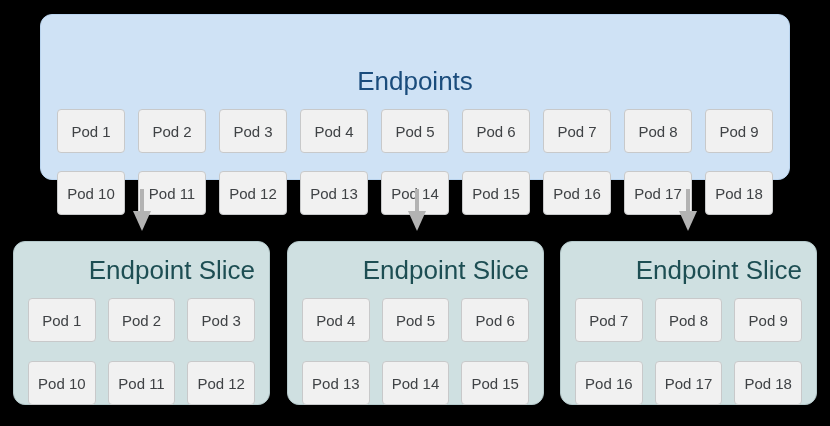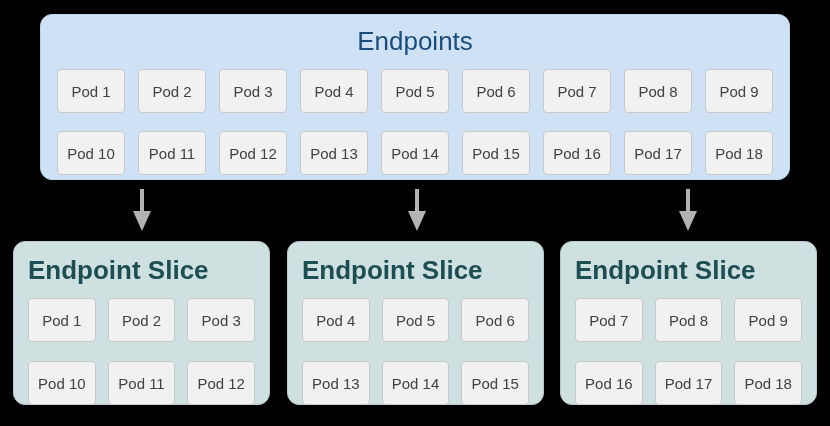--- a/index.html
+++ b/index.html
@@ -35,20 +35,21 @@
     border-radius: 12px;
     padding: 11px 16px 0 16px;
   }
   .endpoints-box .box-title {
     text-align: center;
     font-size: 26px;
     font-weight: 500;
     line-height: 30px;
     color: var(--endpoints-title);
     margin-bottom: 13px;
+    margin-top: 40px;
   }
   .pod-row {
     display: flex;
     justify-content: center;
     gap: 13px;
   }
   .endpoints-box .pod-row + .pod-row { margin-top: 18px; }
 
   .pod {
     width: 68px; height: 44px;
@@ -91,23 +92,23 @@
     width: 257px; height: 164px;
     background: var(--slice-bg);
     border: 1px solid var(--slice-border);
     border-radius: 12px;
     padding: 13px 14px 0 14px;
   }
   .slice-1 { left: 13px; }
   .slice-2 { left: 287px; }
   .slice-3 { left: 560px; }
   .slice-box .box-title {
-    text-align: left;
+    text-align: right;
     font-size: 26px;
-    font-weight: 700;
+    font-weight: 400;
     line-height: 30px;
     color: var(--slice-title);
     margin-bottom: 13px;
   }
   .slice-box .pod-row { gap: 12px; }
   .slice-box .pod-row + .pod-row { margin-top: 19px; }
 </style>
 </head>
 <body>
 

